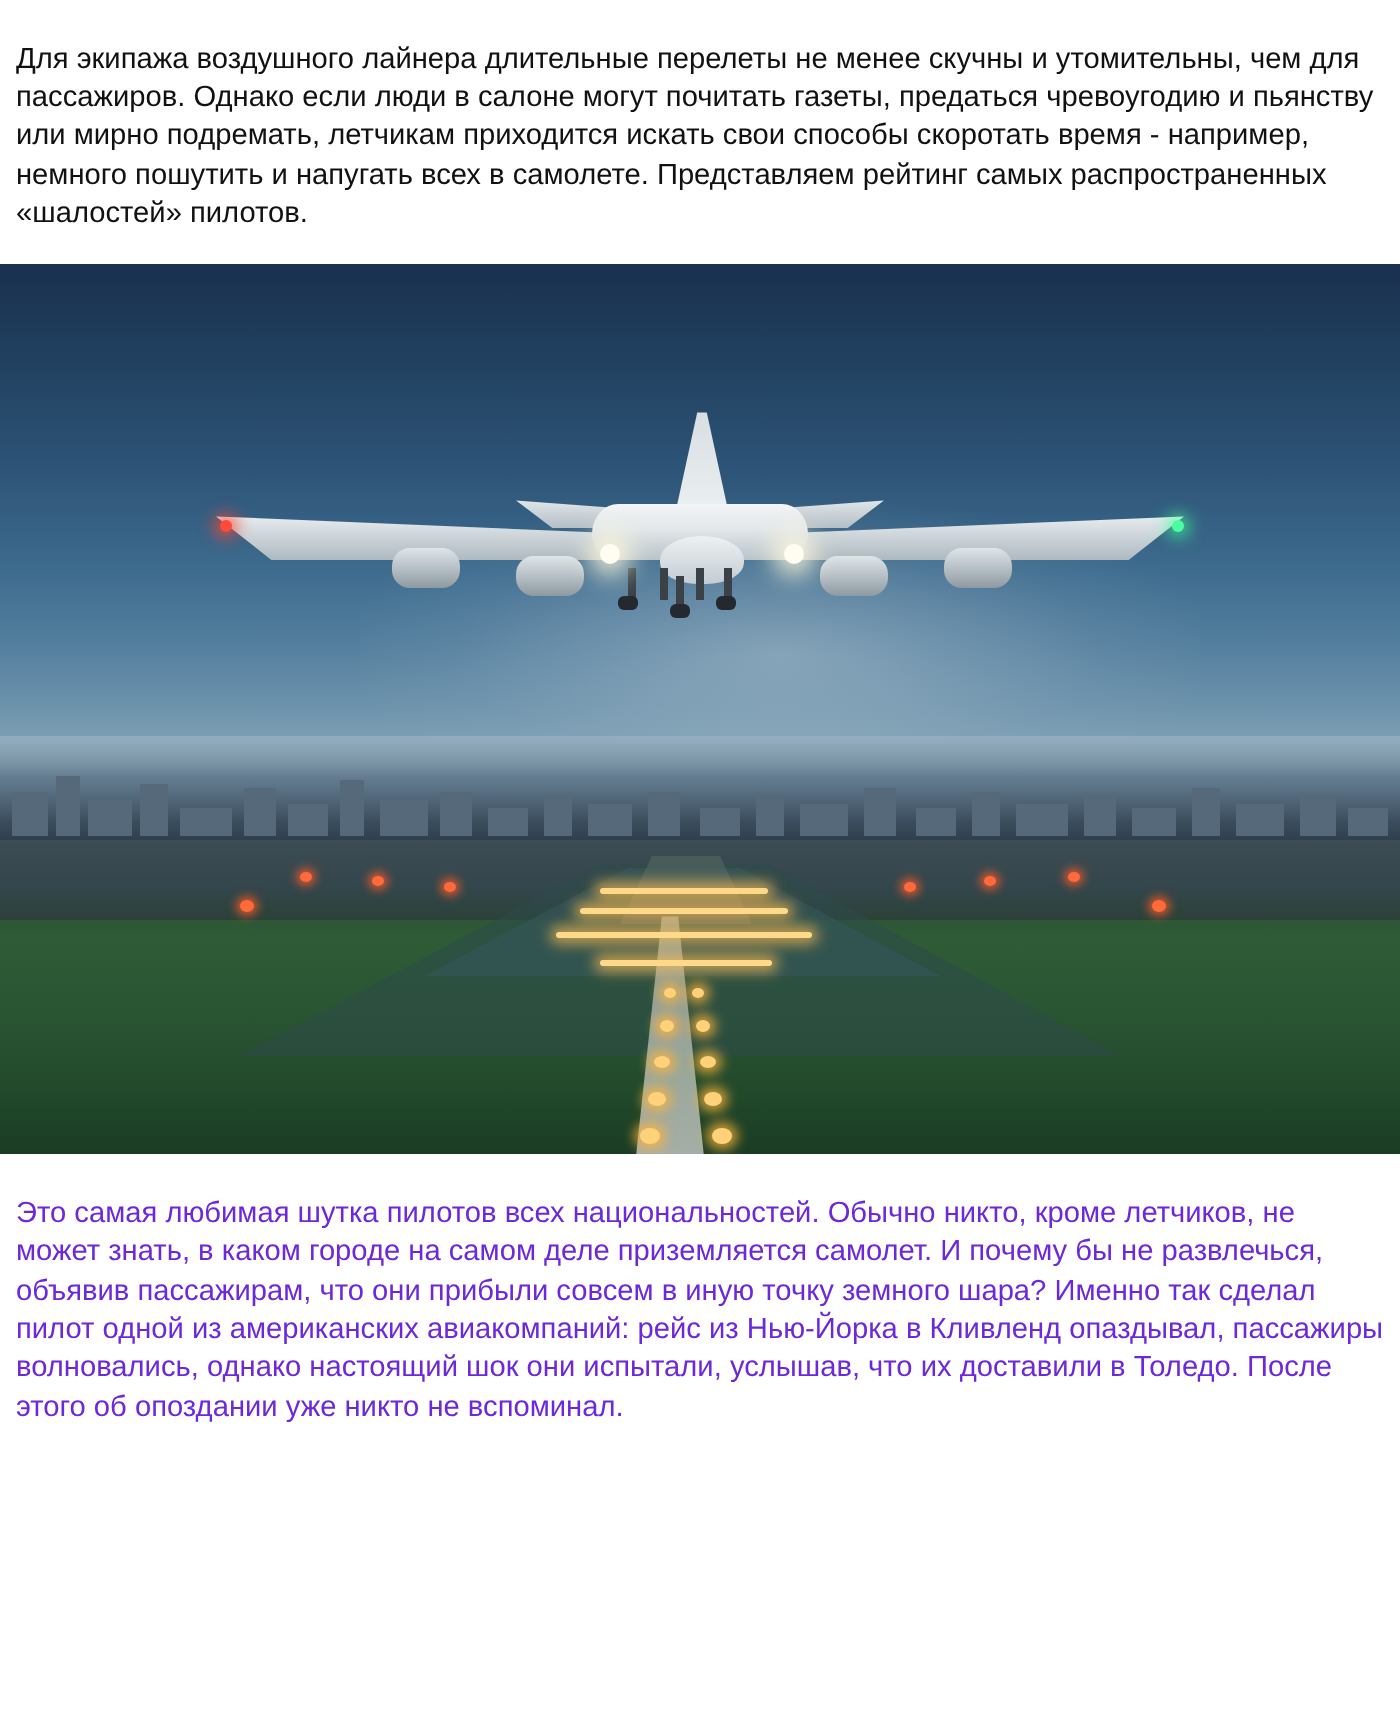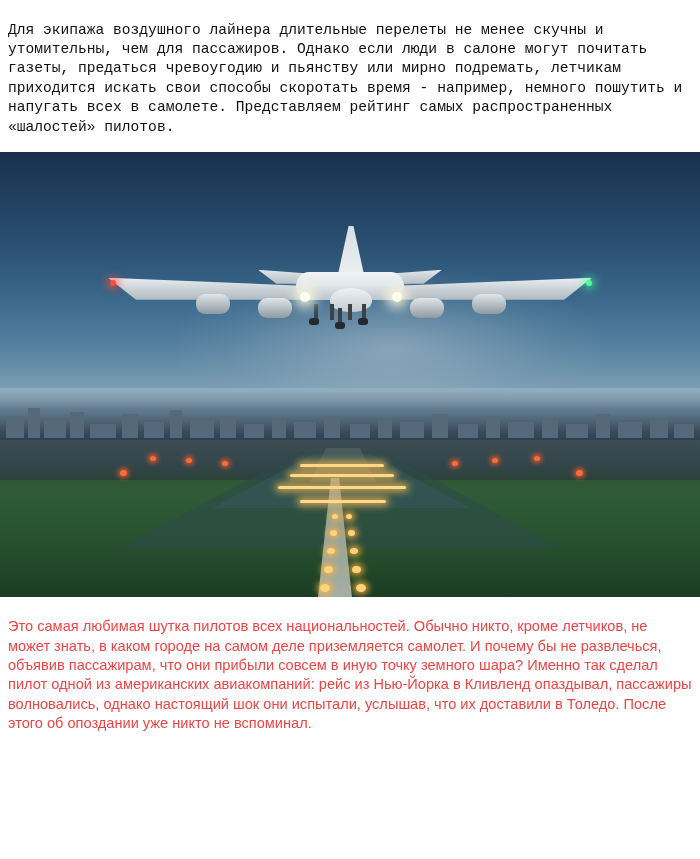--- a/index.html
+++ b/index.html
@@ -19,21 +19,20 @@
     height: 859px;
     position: relative;
     background: #ffffff;
   }
   .intro {
     padding: 6px 8px 0 8px;
     font-size: 14.6px;
     line-height: 1.33;
     color: #111111;
     text-align: left;
-    font-family: Liberation Mono, monospace;
   }
   .heading {
     text-align: center;
     font-size: 23px;
     font-weight: bold;
     letter-spacing: 0.2px;
     margin: 14px 0 10px 0;
     color: #000000;
   }
   .photo-wrap {
@@ -216,21 +215,21 @@
     position: absolute;
     width: 6px; height: 6px;
     border-radius: 50%;
     background: #4affa0;
     box-shadow: 0 0 8px 3px rgba(60,255,150,0.7);
   }
   .body-text {
     padding: 6px 8px 10px 8px;
     font-size: 14.6px;
     line-height: 1.33;
-    color: #ef4444;
+    color: #6d28d9;
     text-align: left;
   }
 </style>
 </head>
 <body>
 
 <div class="page">
 
   <p class="intro">Для экипажа воздушного лайнера длительные перелеты не менее скучны и утомительны, чем для пассажиров. Однако если люди в салоне могут почитать газеты, предаться чревоугодию и пьянству или мирно подремать, летчикам приходится искать свои способы скоротать время - например, немного пошутить и напугать всех в самолете. Представляем рейтинг самых распространенных «шалостей» пилотов.</p>
 

